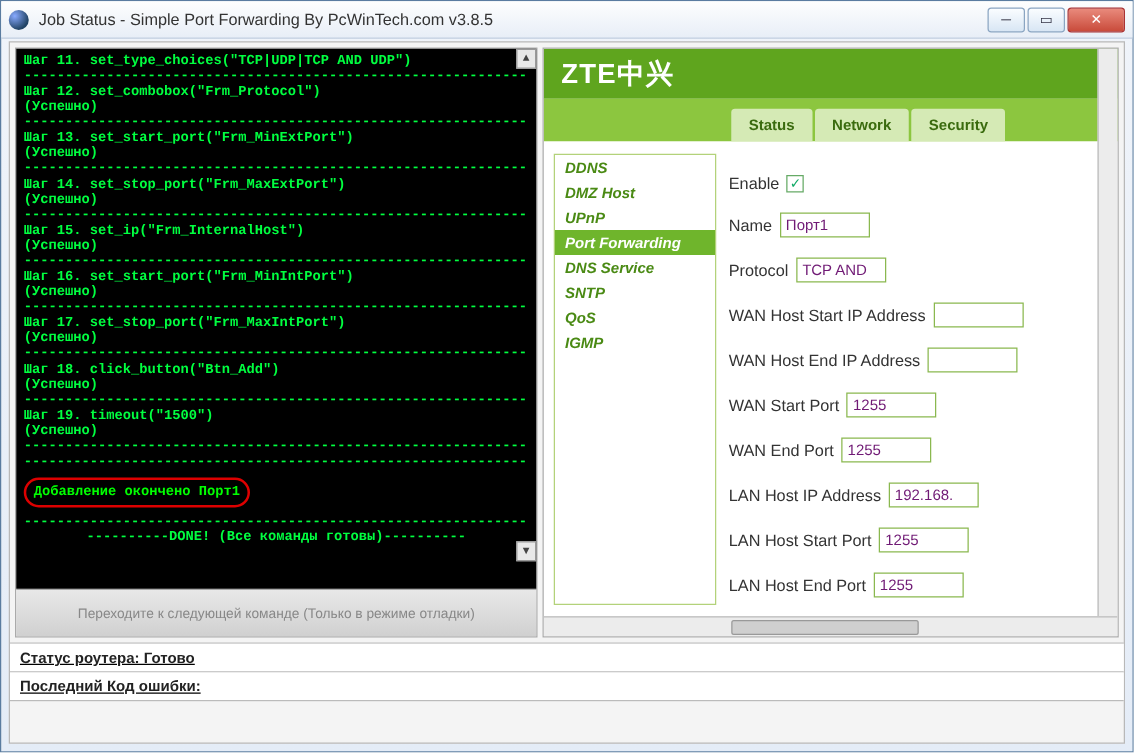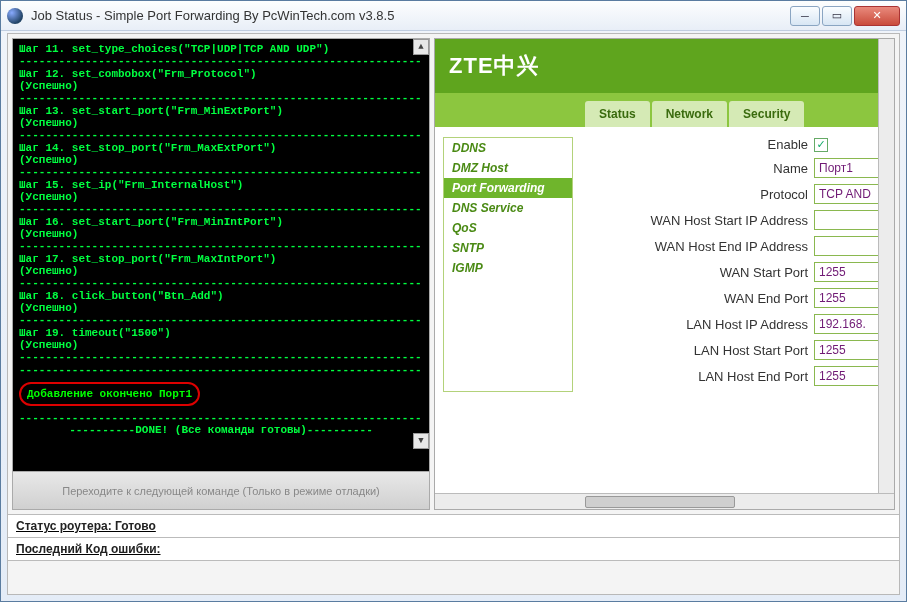--- a/index.html
+++ b/index.html
@@ -20,30 +20,30 @@
 .console .ok { color: #00ff40; }
 .console .div { color: #00ff40; letter-spacing: 0; overflow: hidden; white-space: nowrap; }
 .console .done { color: #00ff40; text-align: center; }
 .console .hl { border: 2px solid #d00; border-radius: 12px; padding: 4px 6px; display: inline-block; }
 .scrollbtn { position: absolute; right: 0; width: 16px; height: 16px; background: #e8e8e8; border: 1px solid #999; display: flex; align-items: center; justify-content: center; font-size: 9px; color: #444; }
 .scroll-up { top: 0; }
 .scroll-down { bottom: 22px; }
 .debug-btn { height: 38px; background: linear-gradient(#e8e8e8,#d0d0d0); border-top: 1px solid #aaa; color: #888; font-size: 11px; display: flex; align-items: center; justify-content: center; text-align: center; padding: 0 4px; }
 .right-col { flex: 1; margin: 4px 4px 4px 0; border: 1px solid #aaa; background: #fff; display: flex; flex-direction: column; position: relative; }
 .right-inner { flex: 1; overflow: hidden; position: relative; }
-.zte-top { height: 54px; background: #5fa51e; display: flex; align-items: center; padding-left: 14px; }
+.zte-top { height: 40px; background: #5fa51e; display: flex; align-items: center; padding-left: 14px; }
 .zte-logo { color: #fff; font-size: 22px; font-weight: bold; letter-spacing: 1px; }
 .zte-tabs { height: 34px; background: #8cc63f; display: flex; align-items: flex-end; padding-left: 150px; gap: 2px; }
 .zte-tab { background: #d5eab5; color: #3a6b0e; font-weight: bold; font-size: 12px; padding: 6px 14px; border-top-left-radius: 3px; border-top-right-radius: 3px; margin-top: 36px; }
 .zte-body { display: flex; padding: 10px 8px; gap: 10px; }
 .zte-side { width: 130px; border: 1px solid #b3d27a; background: #fff; }
 .zte-side-item { padding: 3px 8px; color: #4a8a14; font-weight: bold; font-size: 12px; background: #fff; font-style: italic; }
 .zte-side-item.active { background: #6fb52c; color: #fff; }
 .zte-form { flex: 1; }
-.zte-row { display: flex; align-items: center; justify-content: flex-end; margin-bottom: 6px; gap: 6px; }
+.zte-row { display: flex; align-items: center; justify-content: flex-start; margin-bottom: 6px; gap: 6px; margin-top: 16px; }
 .zte-label { color: #333; font-size: 13px; text-align: right; }
 .zte-input { border: 1px solid #8ab84f; height: 20px; width: 72px; padding: 0 4px; font-size: 12px; color: #701a75; }
 .zte-check { width: 14px; height: 14px; border: 1px solid #6a6; display: inline-flex; align-items: center; justify-content: center; font-size: 11px; color: #1a6; background: #fff; margin-right: 58px; }
 .hscroll { position: absolute; left: 0; right: 0; bottom: 0; height: 16px; background: #ececec; border-top: 1px solid #bbb; display: flex; align-items: center; }
 .hscroll .thumb { width: 150px; height: 12px; background: #cfcfcf; border: 1px solid #999; border-radius: 2px; margin-left: 150px; }
 .vscroll { position: absolute; top: 0; right: 0; bottom: 16px; width: 16px; background: #ececec; border-left: 1px solid #bbb; }
 .status-rows { border-top: 1px solid #bbb; text-decoration: underline; }
 .status-row { background: #fff; border-bottom: 1px solid #bbb; padding: 4px 8px; font-size: 12px; font-weight: bold; color: #222; }
 </style>
 </head>
@@ -128,24 +128,25 @@
           </div>
           <div class="zte-tabs">
             <div class="zte-tab">Status</div>
             <div class="zte-tab">Network</div>
             <div class="zte-tab">Security</div>
           </div>
           <div class="zte-body">
             <div class="zte-side" id="zte-side">
                 <div class="zte-side-item">DDNS</div>
                 <div class="zte-side-item">DMZ Host</div>
+                <div class="zte-side-item">UPnP</div>
                 <div class="zte-side-item active">Port Forwarding</div>
                 <div class="zte-side-item">DNS Service</div>
+                <div class="zte-side-item">SNTP</div>
                 <div class="zte-side-item">QoS</div>
-                <div class="zte-side-item">SNTP</div>
                 <div class="zte-side-item">IGMP</div>
               </div>
             <div class="zte-form">
               <div class="zte-row">
                   <span class="zte-label">Enable</span>
                   <span class="zte-check">✓</span>
                 </div>
               <div class="zte-row">
                   <span class="zte-label">Name</span>
                   <input class="zte-input" value="Порт1" style="">

